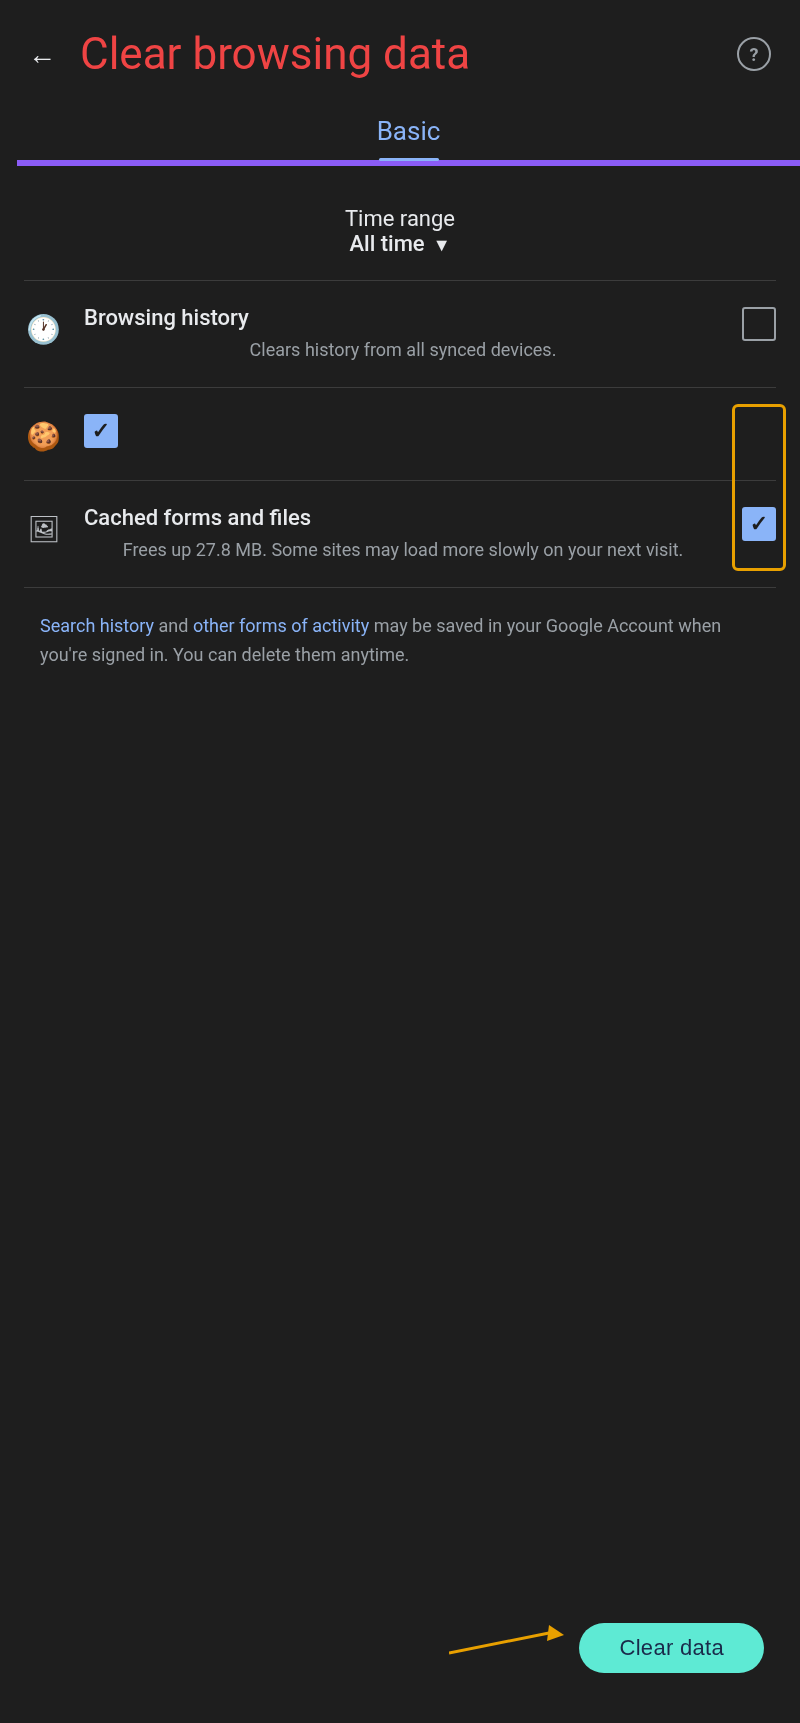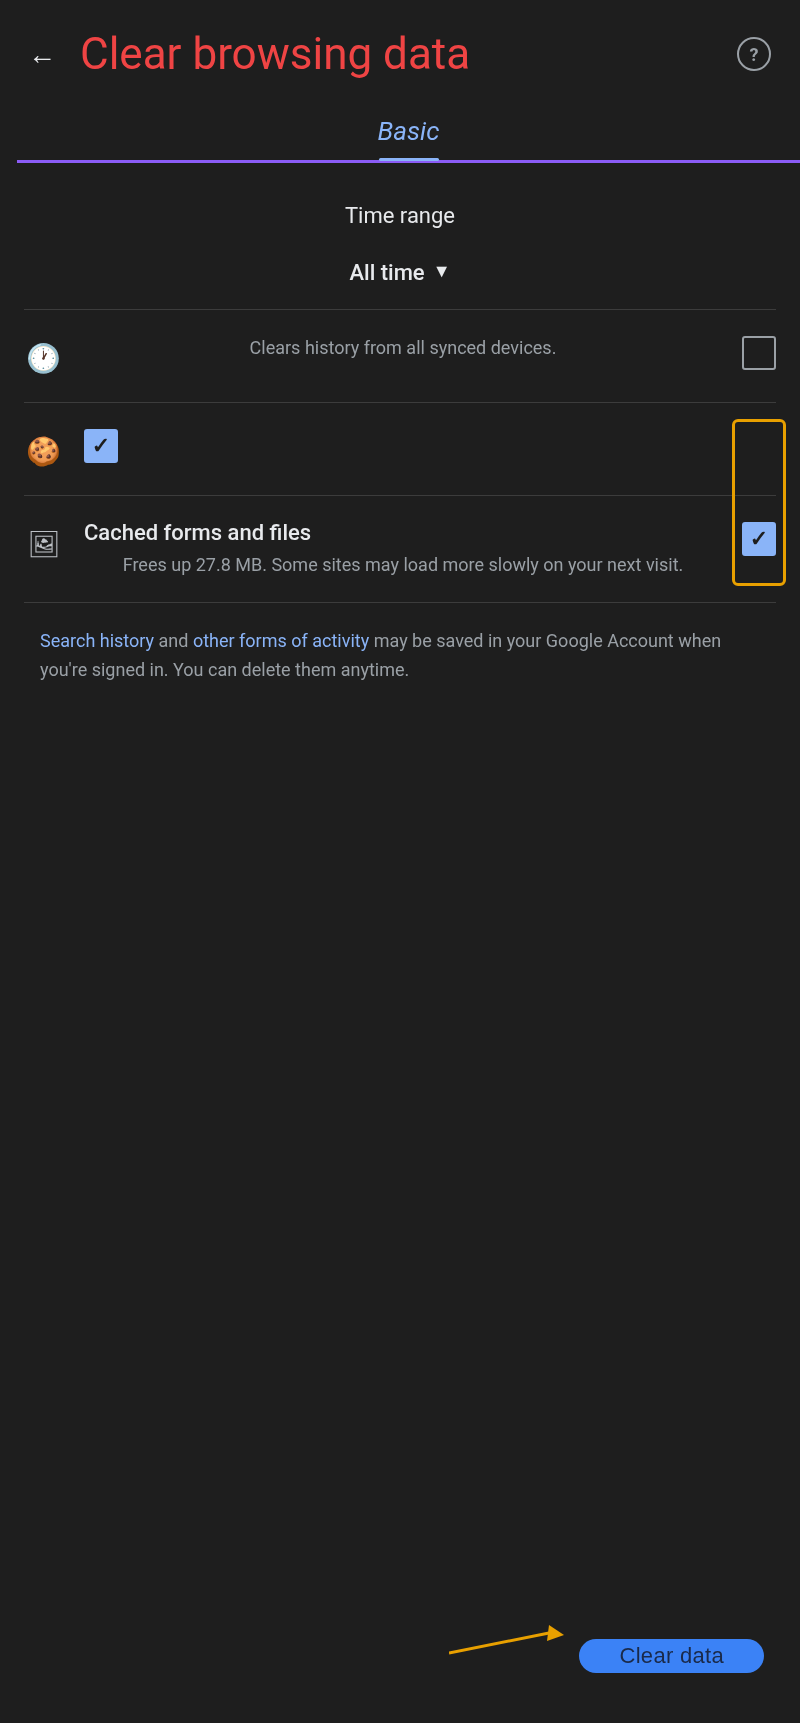--- a/index.html
+++ b/index.html
@@ -69,23 +69,22 @@
       display: flex;
       align-items: center;
       justify-content: center;
       color: #9aa0a6;
       font-size: 18px;
       font-weight: bold;
     }
 
     .tabs-container {
       display: flex;
-      border-bottom: 3px solid #8b5cf6;
+      border-bottom: 6px solid #8b5cf6;
       margin: 0 0 24px 17px;
-      font-style: italic;
     }
 
     .tab {
       flex: 1;
       text-align: center;
       padding: 16px 0 14px;
       font-size: 26px;
       font-weight: 400;
       cursor: pointer;
       position: relative;
@@ -116,24 +115,23 @@
       flex-direction: column;
     }
 
     .time-range-label {
       font-size: 22px;
       color: #e8eaed;
     }
 
     .time-range-select {
       display: flex;
-      align-items: flex-start;
+      align-items: flex-end;
       gap: 8px;
       cursor: pointer;
-      margin-top: 32px;
     }
 
     .time-range-value {
       font-size: 22px;
       color: #e8eaed;
       font-weight: 500;
     }
 
     .dropdown-arrow {
       font-size: 18px;
@@ -248,25 +246,25 @@
     }
 
     .arrow-container {
       position: relative;
       display: flex;
       align-items: center;
       justify-content: flex-end;
     }
 
     .clear-data-button {
-      background-color: #3b82f6;
+      background-color: #5eead4;
       color: #1a2a4a;
       border: none;
       border-radius: 30px;
-      padding: 4px 40px;
+      padding: 12px 40px;
       font-size: 22px;
       font-weight: 500;
       cursor: pointer;
       letter-spacing: 0.3px;
     }
 
     .arrow-svg {
       position: absolute;
       right: 185px;
       bottom: 10px;
@@ -305,20 +303,21 @@
   </div>
 </div>
 
 <div class="divider"></div>
 
 <div class="option-item">
   <div class="option-icon-area">
     <span class="option-icon">🕐</span>
   </div>
   <div class="option-content">
+    <div class="option-title">Browsing history</div>
     <div class="option-desc">Clears history from all synced devices.</div>
   </div>
   <div class="checkbox-area">
     <div class="checkbox"></div>
   </div>
 </div>
 
 <div class="divider"></div>
 
 <div class="cookies-cached-wrapper">

